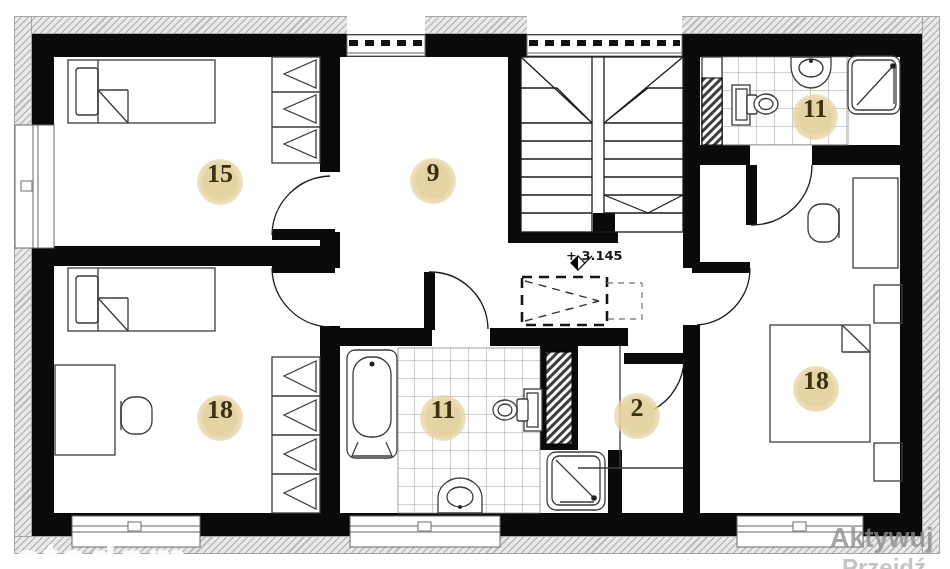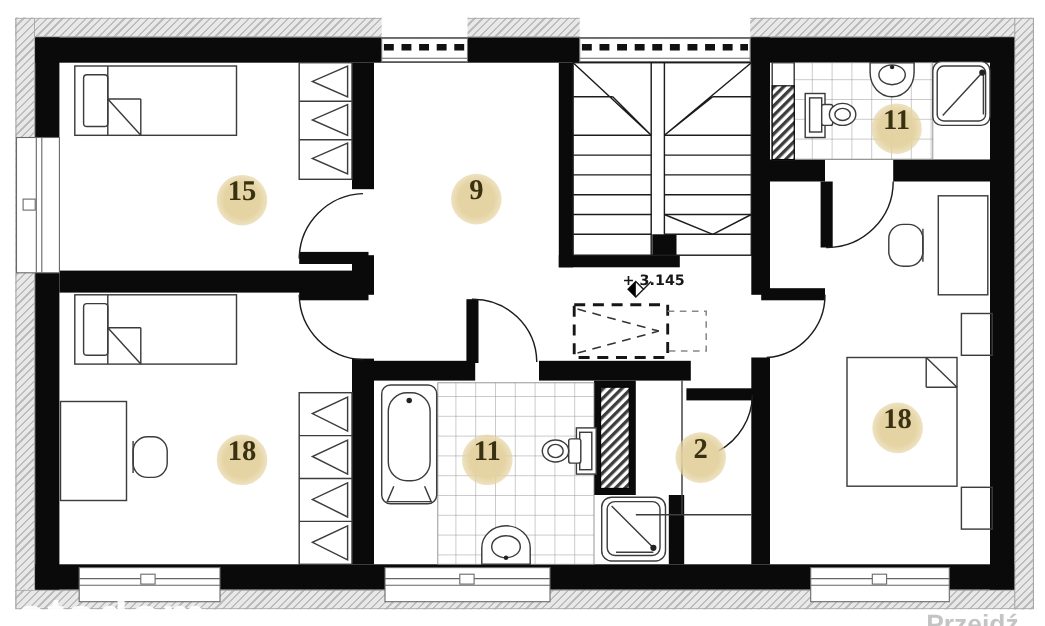--- a/index.html
+++ b/index.html
@@ -266,15 +266,16 @@
   <div class="rlabel" style="left:433px;top:181px">9</div>
   <div class="rlabel" style="left:815px;top:117px">11</div>
   <div class="rlabel" style="left:816px;top:389px">18</div>
   <div class="rlabel" style="left:220px;top:418px">18</div>
   <div class="rlabel" style="left:443px;top:418px">11</div>
   <div class="rlabel" style="left:637px;top:416px">2</div>
 
   <div class="elev">+ 3.145</div>
 
   <div class="wm-left">otodom</div>
+  <div class="wm-r1">Aktywuj</div>
   <div class="wm-r2">Przejdź do</div>
 
 </div>
 
 </body></html>

